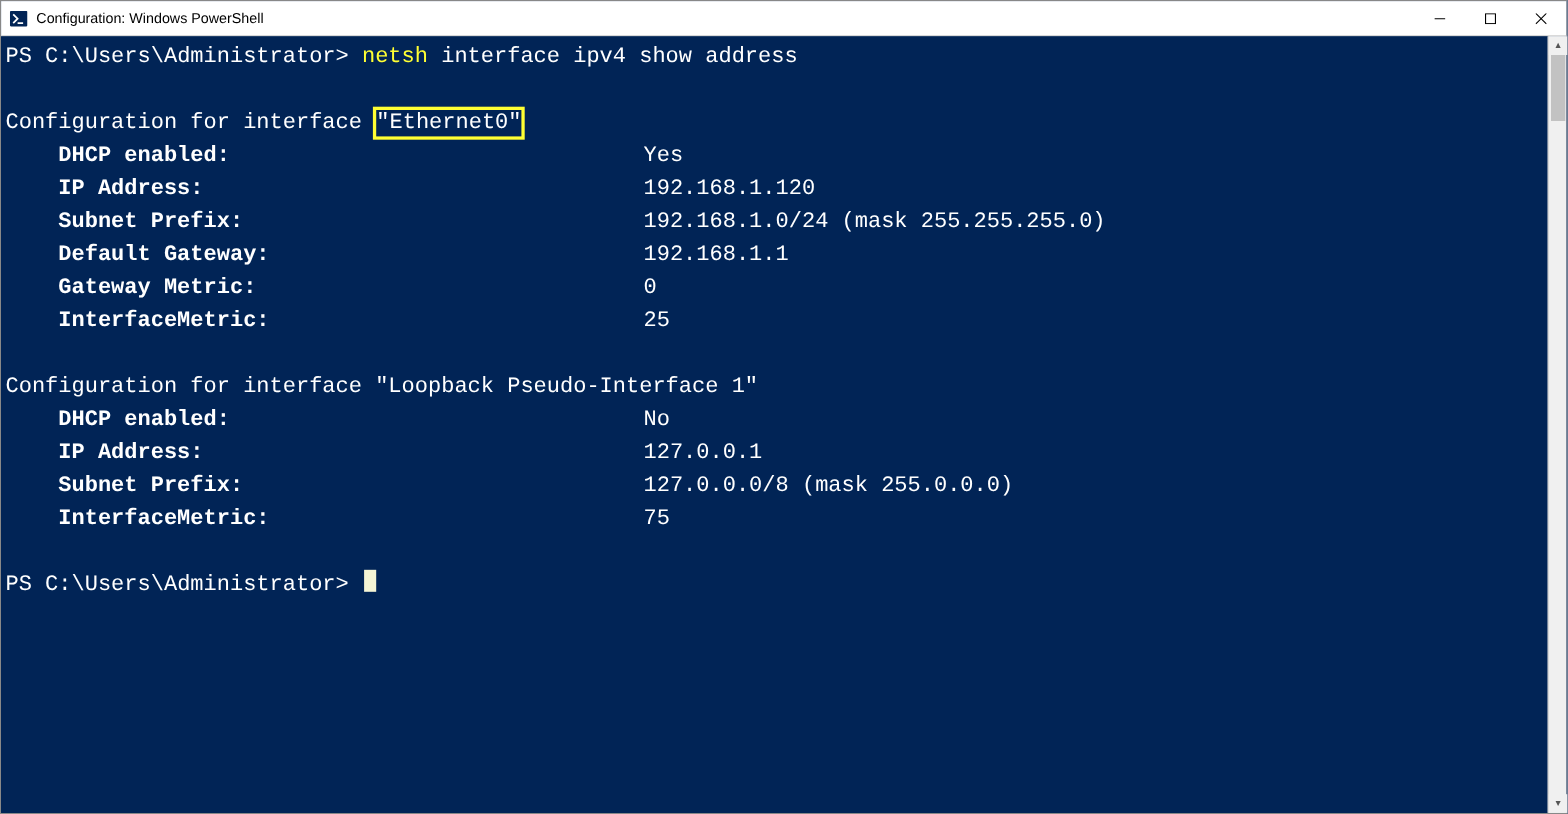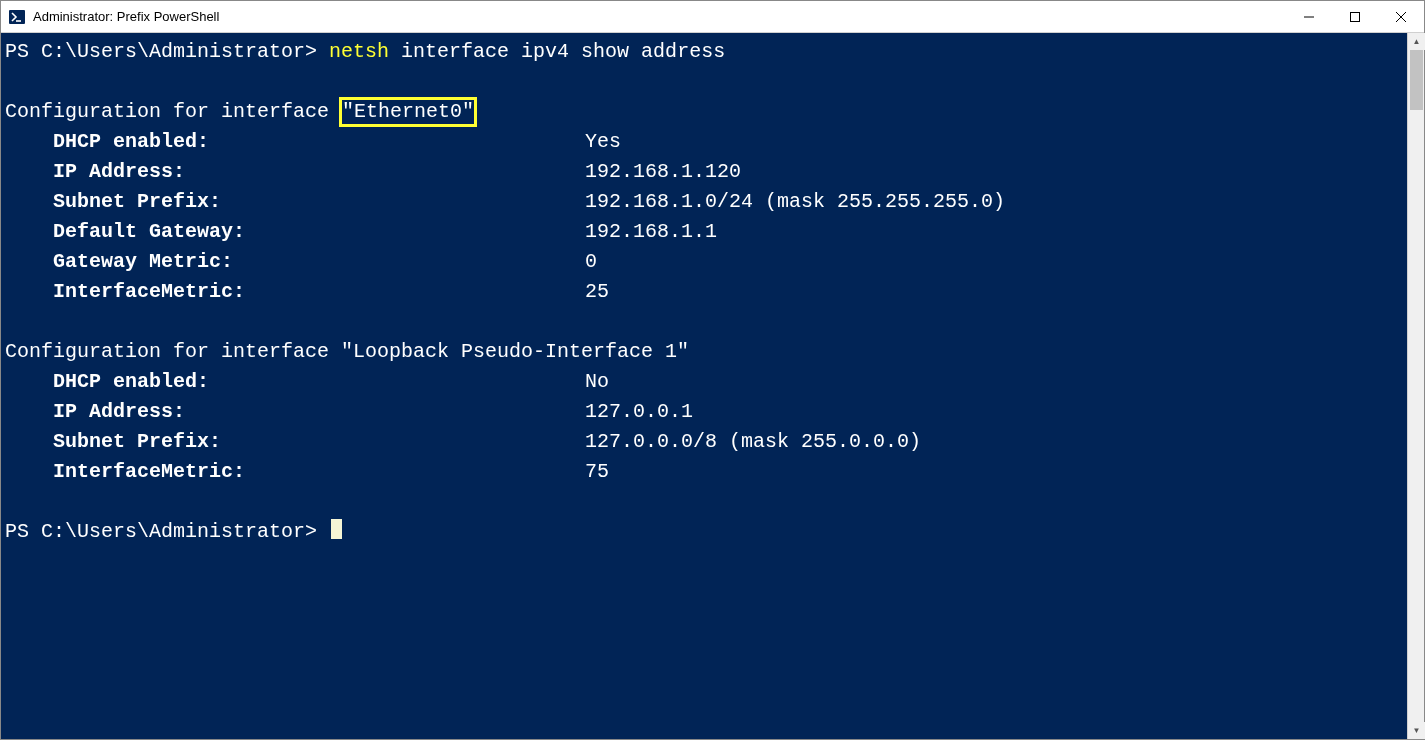--- a/index.html
+++ b/index.html
@@ -95,21 +95,21 @@
 <div class="window">
 
   <div class="titlebar">
     <span class="app-icon">
       <svg width="16" height="16" viewBox="0 0 16 16">
         <rect x="0" y="1" width="16" height="14" rx="1" fill="#012456"></rect>
         <path d="M3 4 L7 8 L3 12" stroke="#fff" stroke-width="1.6" fill="none"></path>
         <line x1="7" y1="12" x2="12" y2="12" stroke="#fff" stroke-width="1.6"></line>
       </svg>
     </span>
-    <span class="title-text">Administrator: Prefix PowerShell</span>
+    <span class="title-text">Configuration: Windows PowerShell</span>
     <span class="spacer"></span>
     <div class="win-controls">
       <div class="win-btn">
         <svg width="10" height="10">
             <line x1="0" y1="5" x2="10" y2="5" stroke="#000" stroke-width="1"></line>
           </svg>
       </div>
       <div class="win-btn">
         <svg width="10" height="10">
             <rect x="0.5" y="0.5" width="9" height="9" fill="none" stroke="#000" stroke-width="1"></rect>

